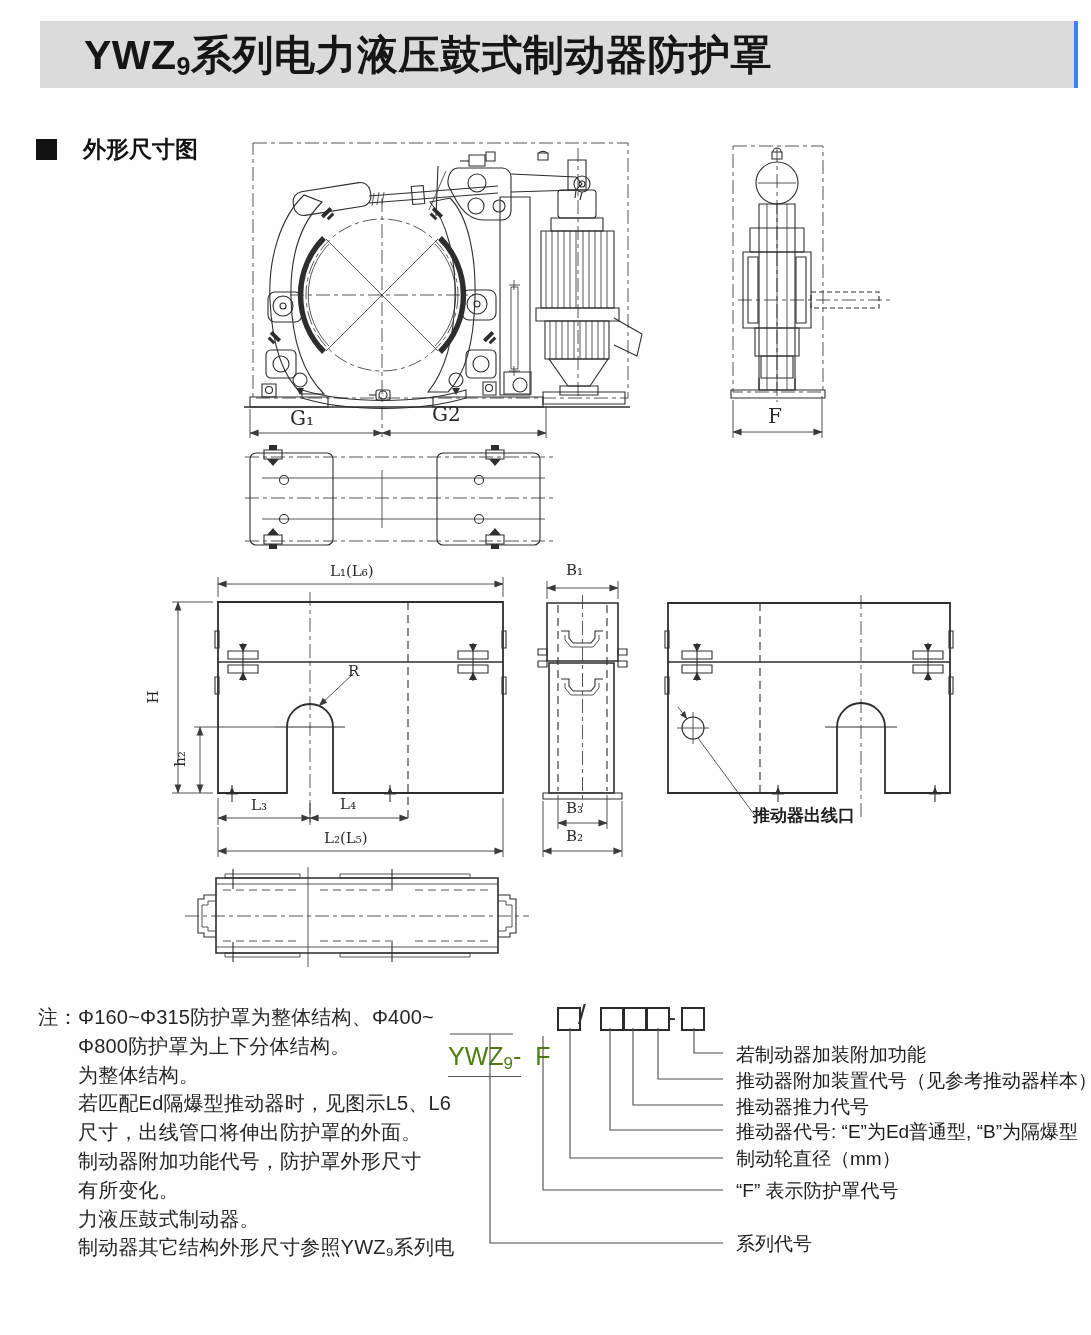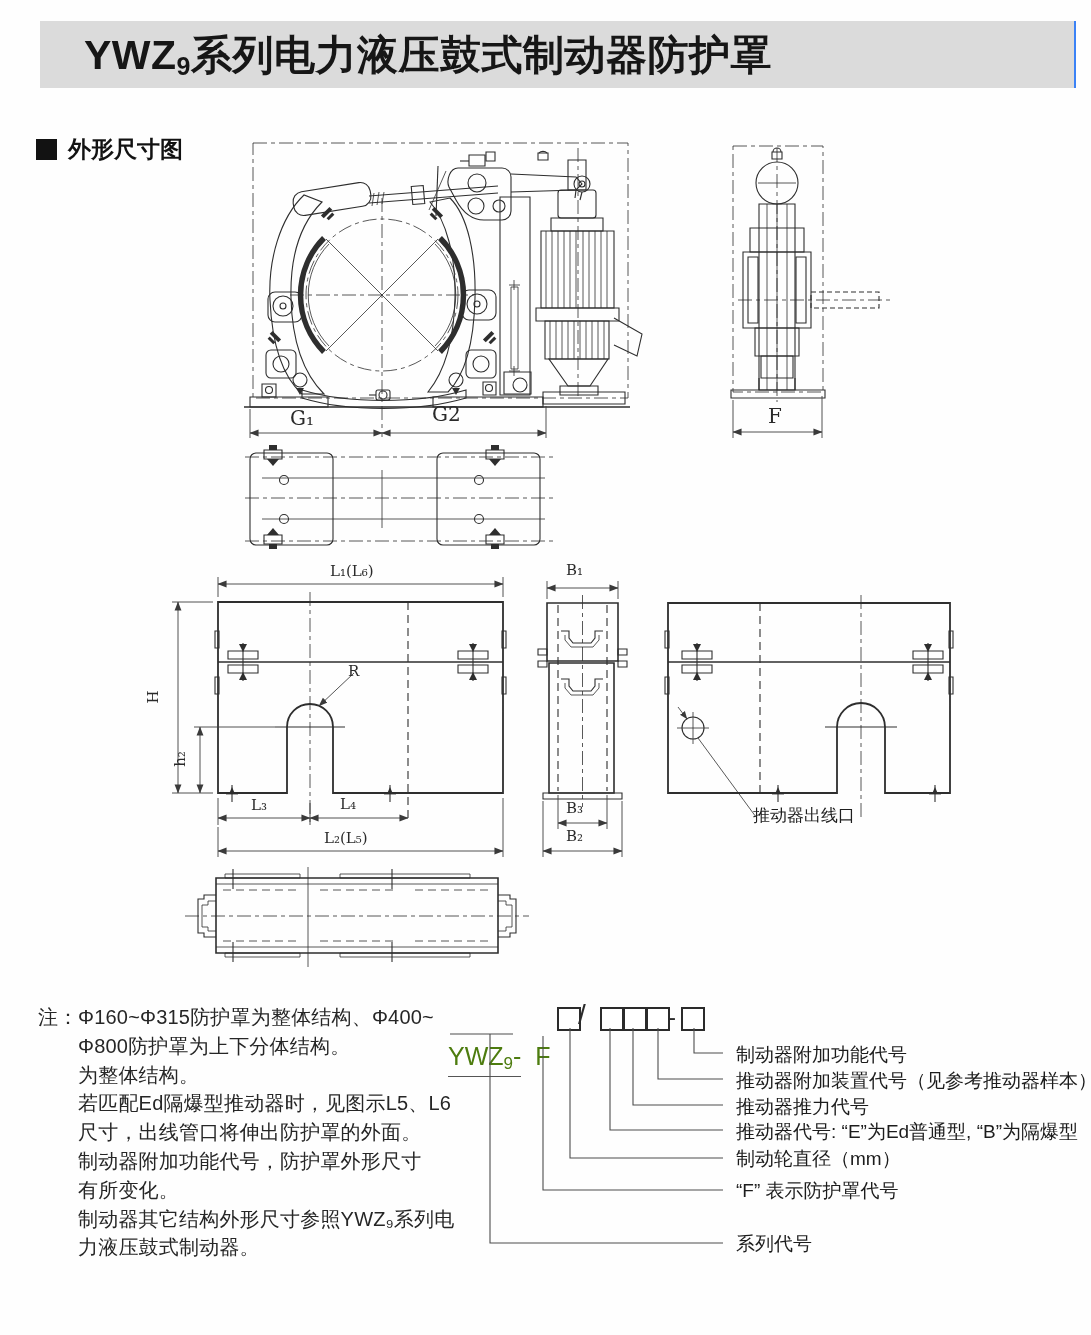--- a/index.html
+++ b/index.html
@@ -1,29 +1,29 @@
 <!DOCTYPE html>
 <html><head>
 <meta charset="utf-8">
 <style>
   html,body{margin:0;padding:0;background:#ffffff;}
   #page{position:relative;width:1091px;height:1335px;background:#fefefe;font-family:"Liberation Sans",sans-serif;overflow:hidden;}
   .abs{position:absolute;}
-  .banner{left:40px;top:21px;width:1034px;height:67px;background:#dbdbdb;border-right:2px solid #3b82f6;}
+  .banner{left:40px;top:21px;width:1034px;height:67px;background:#dbdbdb;border-right:4px solid #3b82f6;}
   .title{position:absolute;left:44px;top:50%;transform:translateY(-50%);font-size:41px;font-weight:bold;color:#161616;letter-spacing:.5px;white-space:nowrap;}
   .tsub{font-size:25px;vertical-align:-6px;}
-  .sec{left:36px;top:134px;display:flex;align-items:center;gap:11px;}
+  .sec{left:36px;top:134px;display:flex;align-items:center;gap:26px;}
   .sec-sq{width:21px;height:21px;background:#121212;}
   .sec-t{font-size:23px;font-weight:bold;color:#121212;white-space:nowrap;}
   svg{position:absolute;overflow:visible;}
   svg *{vector-effect:non-scaling-stroke;}
   .dim{position:absolute;font-family:"DejaVu Serif",serif;font-size:15px;color:#2a2a2a;white-space:nowrap;}
   .dim.big{font-size:20px;}
   .rot{transform:rotate(-90deg);transform-origin:center;}
-  .cjk{position:absolute;font-size:17px;font-weight:normal;color:#1e1e1e;white-space:nowrap;}
+  .cjk{position:absolute;font-size:17px;font-weight:bold;color:#1e1e1e;white-space:nowrap;}
   .notes{position:absolute;left:38px;top:1003px;width:424px;font-size:20px;line-height:28.8px;color:#262626;}
   .nlabel{position:absolute;left:0;top:0;white-space:nowrap;}
   .note-line{margin-left:40px;white-space:nowrap;letter-spacing:.2px;}
   .mcode{position:absolute;left:448px;top:1042px;font-size:25px;color:#4d7c0f;white-space:nowrap;}
   .mgrp{display:inline-block;border-bottom:1px solid #555;padding-bottom:2px;}
   .msub{font-size:17px;vertical-align:-4px;}
   .mf{margin-left:14px;}
   .mbox{position:absolute;width:20px;height:20px;border:2px solid #2b2b2b;background:#fff;}
   .mslash{position:absolute;font-size:28px;color:#2b2b2b;}
   .mhyph{position:absolute;font-size:24px;color:#2b2b2b;}
@@ -388,22 +388,22 @@
 
   <div class="notes">
     <div class="nlabel">注：</div>
     <div class="note-line">Φ160~Φ315防护罩为整体结构、Φ400~</div>
     <div class="note-line">Φ800防护罩为上下分体结构。</div>
     <div class="note-line">为整体结构。</div>
     <div class="note-line">若匹配Ed隔爆型推动器时，见图示L5、L6</div>
     <div class="note-line">尺寸，出线管口将伸出防护罩的外面。</div>
     <div class="note-line">制动器附加功能代号，防护罩外形尺寸</div>
     <div class="note-line">有所变化。</div>
+    <div class="note-line">力液压鼓式制动器。</div>
     <div class="note-line">制动器其它结构外形尺寸参照YWZ₉系列电</div>
-    <div class="note-line">力液压鼓式制动器。</div>
   </div>
 
   <div class="mcode">
     <span class="mgrp"><span>YWZ</span><span class="msub">9</span><span>-</span></span><span class="mf">F</span>
   </div>
   <div class="mbox" style="left:557px;top:1007px"></div>
   <div class="mslash" style="left:578px;top:999px">/</div>
   <div class="mbox" style="left:600px;top:1007px"></div>
   <div class="mbox" style="left:623px;top:1007px"></div>
   <div class="mbox" style="left:646px;top:1007px"></div>
@@ -416,21 +416,21 @@
       <path d="M50,8 V217 H283"></path>
       <path d="M103,10 V164 H283"></path>
       <path d="M130,2 V132 H283"></path>
       <path d="M170,2 V104 H283"></path>
       <path d="M193,2 V79 H283"></path>
       <path d="M218,2 V53 H283"></path>
       <path d="M254,2 V27 H283"></path>
     </g>
   </svg>
 
-  <div class="mlabel" style="top:1042px">制动器附加功能代号</div>
+  <div class="mlabel" style="top:1042px">若制动器加装附加功能</div>
   <div class="mlabel" style="top:1068px">推动器附加装置代号（见参考推动器样本）</div>
   <div class="mlabel" style="top:1094px">推动器推力代号</div>
   <div class="mlabel" style="top:1119px">推动器代号: “E”为Ed普通型, “B”为隔爆型</div>
   <div class="mlabel" style="top:1146px">制动轮直径（mm）</div>
   <div class="mlabel" style="top:1178px">“F” 表示防护罩代号</div>
   <div class="mlabel" style="top:1231px">系列代号</div>
 
 </div>
 
 </body></html>

